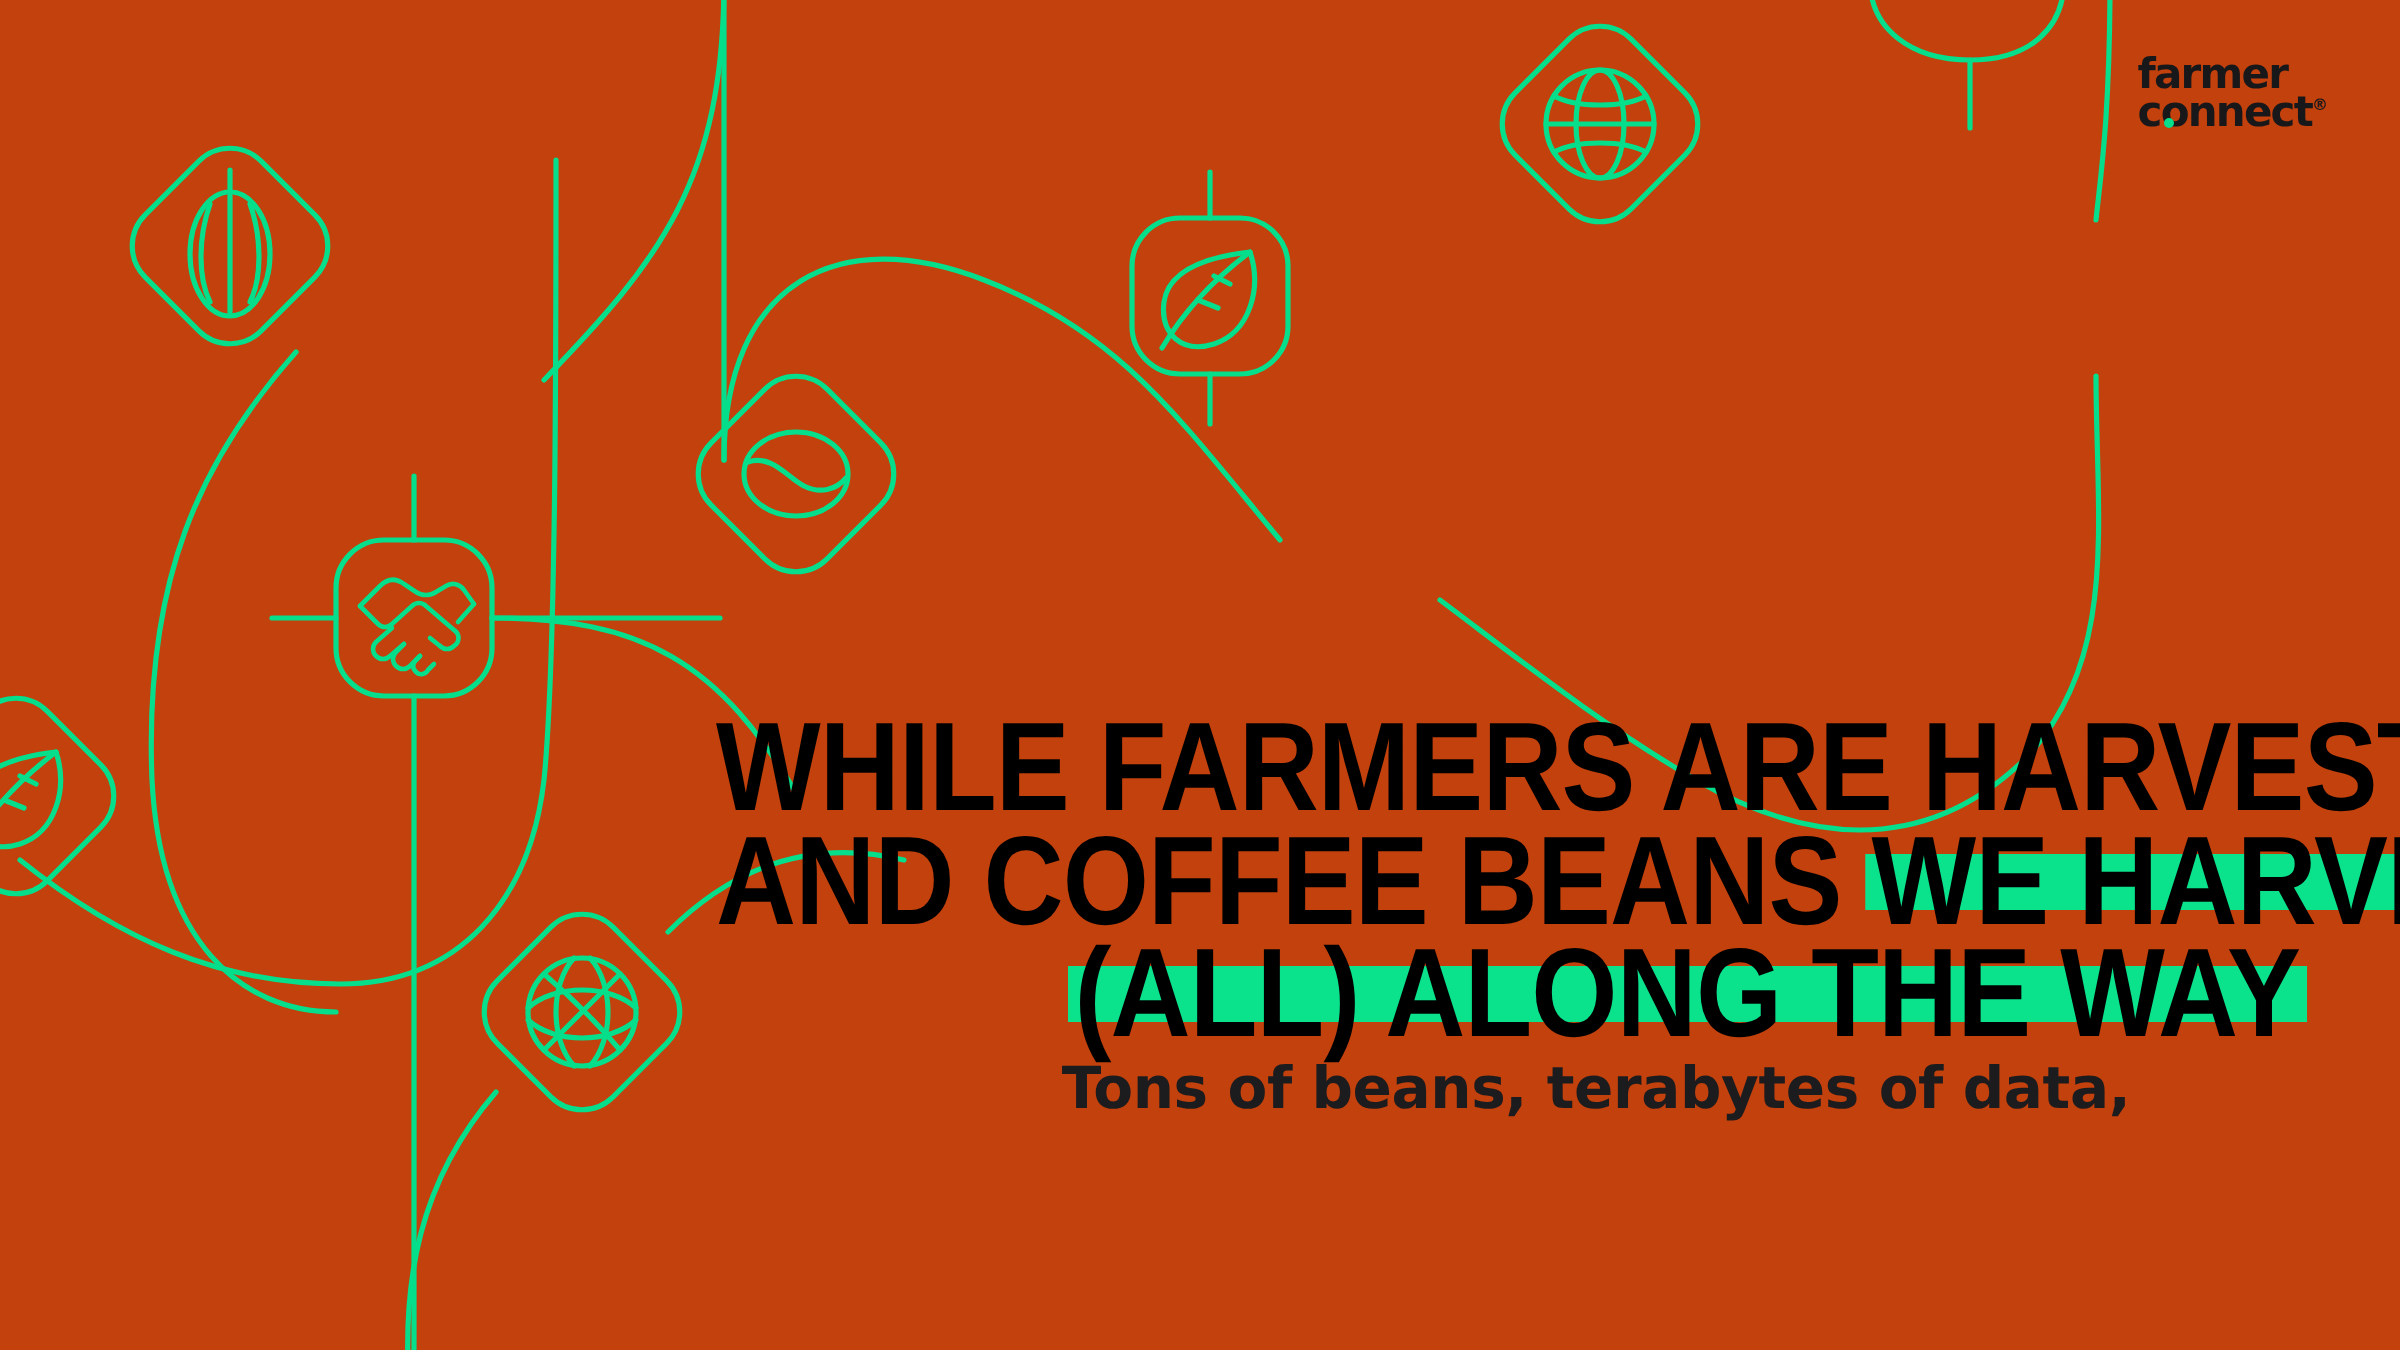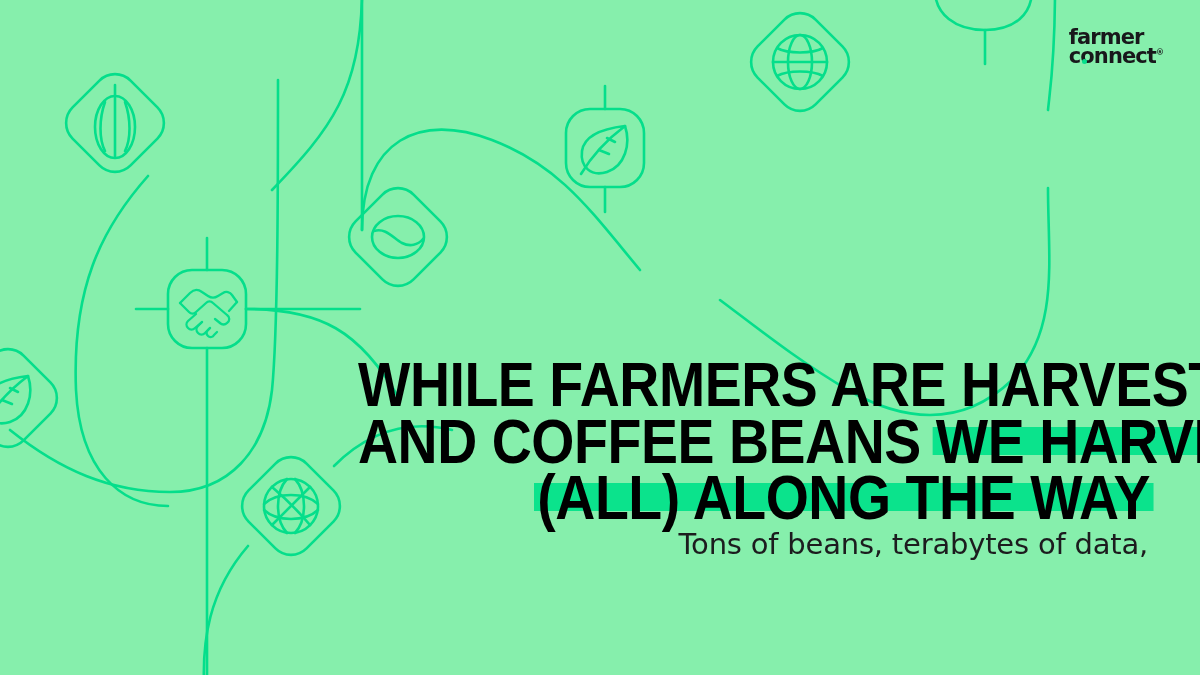--- a/index.html
+++ b/index.html
@@ -4,21 +4,21 @@
 <style>
   html, body {
     margin: 0;
     padding: 0;
     background: #ffffff;
   }
   #stage {
     position: relative;
     width: 1200px;
     height: 675px;
-    background: #86efac;
+    background: #c2410c;
     overflow: hidden;
     font-family: "Liberation Sans", sans-serif;
   }
 
   
   #network {
     position: absolute;
     left: 0; top: 0;
     width: 1200px;
     height: 675px;
@@ -97,23 +97,23 @@
     background: #0BE38C;
     z-index: -1;
   }
 
   
   #subtitle {
     position: absolute;
     right: 52px;
     top: 524px;
     width: 700px;
-    text-align: right;
+    text-align: center;
     font-family: "DejaVu Sans", sans-serif;
-    font-weight: 400;
+    font-weight: 700;
     font-size: 29px;
     line-height: 1.38;
     letter-spacing: -0.2px;
     color: #1c1c1e;
     user-select: none;
   }
   #subtitle .sub-line { display: block; white-space: nowrap; }
 </style>
 </head>
 <body>

